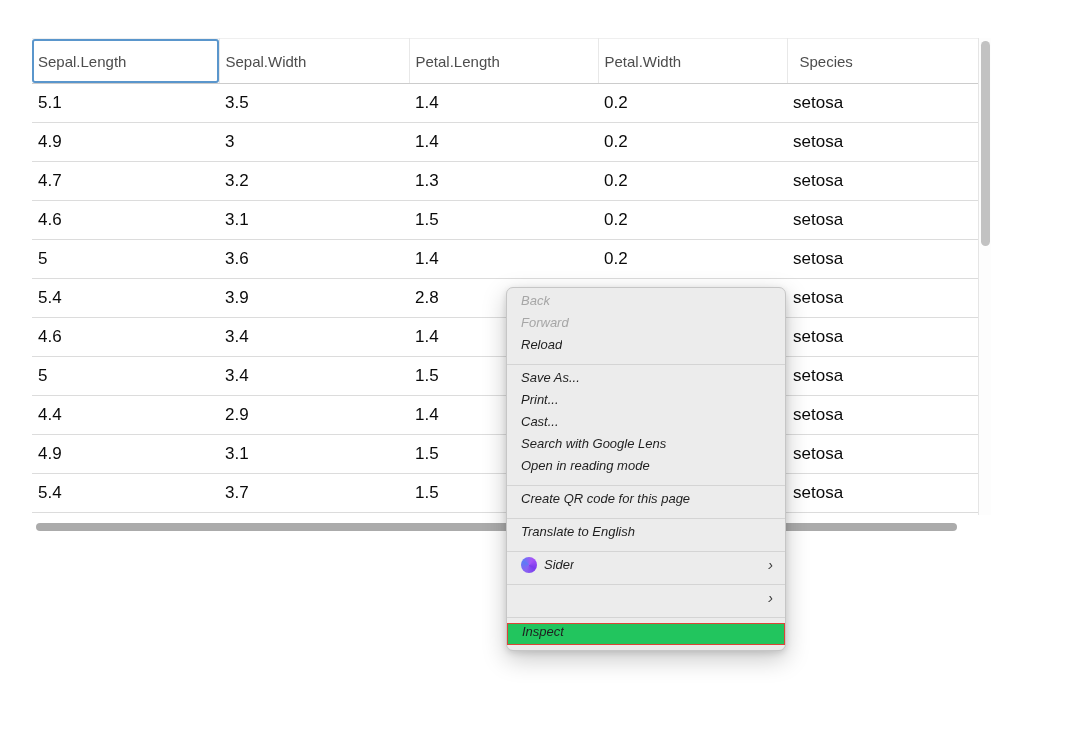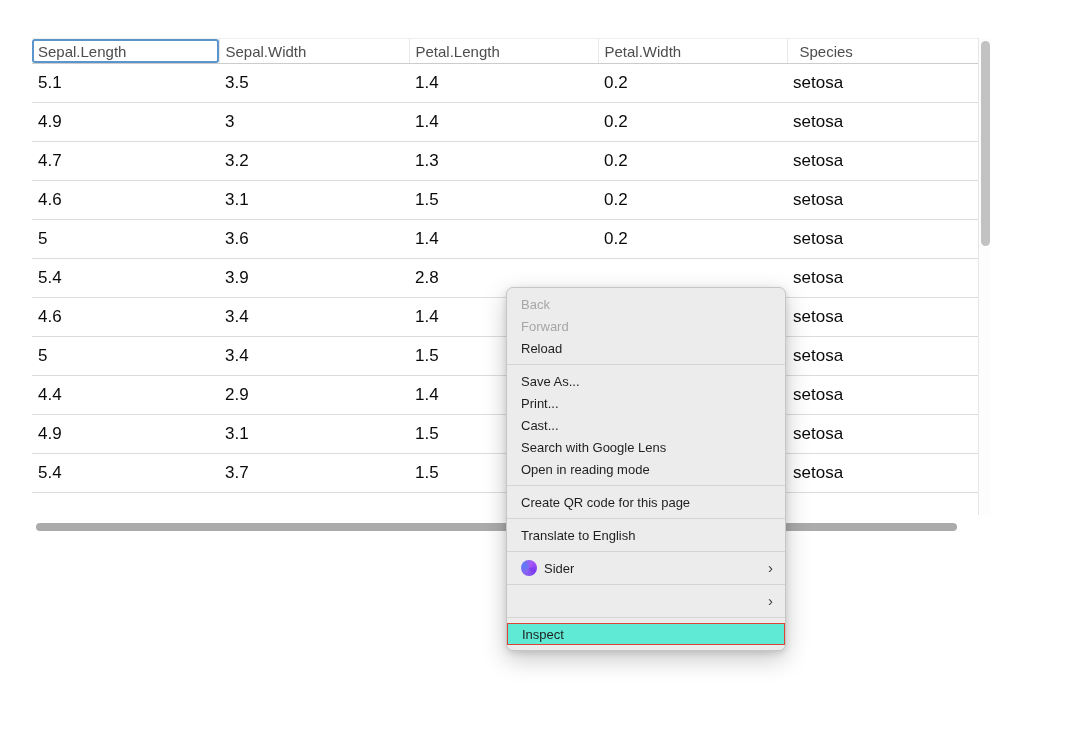--- a/index.html
+++ b/index.html
@@ -8,21 +8,21 @@
     background: #ffffff;
     font-family: "Liberation Sans", sans-serif;
     position: relative;
     overflow: hidden;
   }
 
   
   .table-wrap { position: absolute; left: 32px; top: 38px; width: 959px; height: 497px; }
   table.iris { border-collapse: collapse; table-layout: fixed; width: 946px; }
   th {
-    height: 25px; font-weight: 400; color: #4d4d4d; text-align: left;
+    height: 45px; font-weight: 400; color: #4d4d4d; text-align: left;
     padding: 0 6px; font-size: 15px; background: #ffffff;
     border-top: 1px solid #efefef; border-bottom: 1px solid #cccccc; border-right: 1px solid #e8e8e8;
   }
   th:last-child { border-right: none; padding-left: 12px; }
   th.focused { position: relative; }
   th.focused::after {
     content: ""; position: absolute; inset: 0;
     border: 2px solid #5a96cc; border-radius: 3px; pointer-events: none;
   }
   td {
@@ -37,23 +37,23 @@
   .hscroll { position: absolute; left: 0; top: 483px; width: 959px; height: 13px; background: #ffffff; }
   .hthumb { position: absolute; left: 4px; top: 2px; width: 921px; height: 8px; background: #ababab; border-radius: 4px; }
 
   
   .context-menu {
     position: absolute; left: 506px; top: 287px; width: 280px;
     background: #ececec; border: 1px solid #c6c6c6; border-radius: 7px;
     box-shadow: 0 8px 24px rgba(0,0,0,0.22), 0 2px 6px rgba(0,0,0,0.12);
     padding: 5px 0; font-size: 13px; color: #1f1f1f; z-index: 10;
   }
-  .menu-item { height: 22px; display: flex; align-items: center; padding: 0 12px 0 14px; cursor: default; }
+  .menu-item { height: 22px; display: flex; align-items: flex-start; padding: 0 12px 0 14px; cursor: default; font-style: italic; }
   .menu-item.disabled { color: #a6a6a6; }
-  .menu-item.highlighted { border: 1.5px solid #dc4437; background: #5eead4; }
+  .menu-item.highlighted { border: 1.5px solid #dc4437; background: #22c55e; }
   .menu-sep { height: 1px; background: #d4d4d4; margin: 5px 0; }
   .menu-label { white-space: nowrap; overflow: hidden; }
   .chevron { margin-left: auto; color: #3c3c3c; font-size: 15px; line-height: 1; padding-bottom: 2px; }
   .sider-icon {
     width: 16px; height: 16px; border-radius: 50%; margin-right: 7px; flex: 0 0 16px;
     background: conic-gradient(from 210deg, #8a63f2, #5d7bf5, #a855f7, #7c3aed, #8a63f2);
   }
 </style>
 </head>
 <body>

